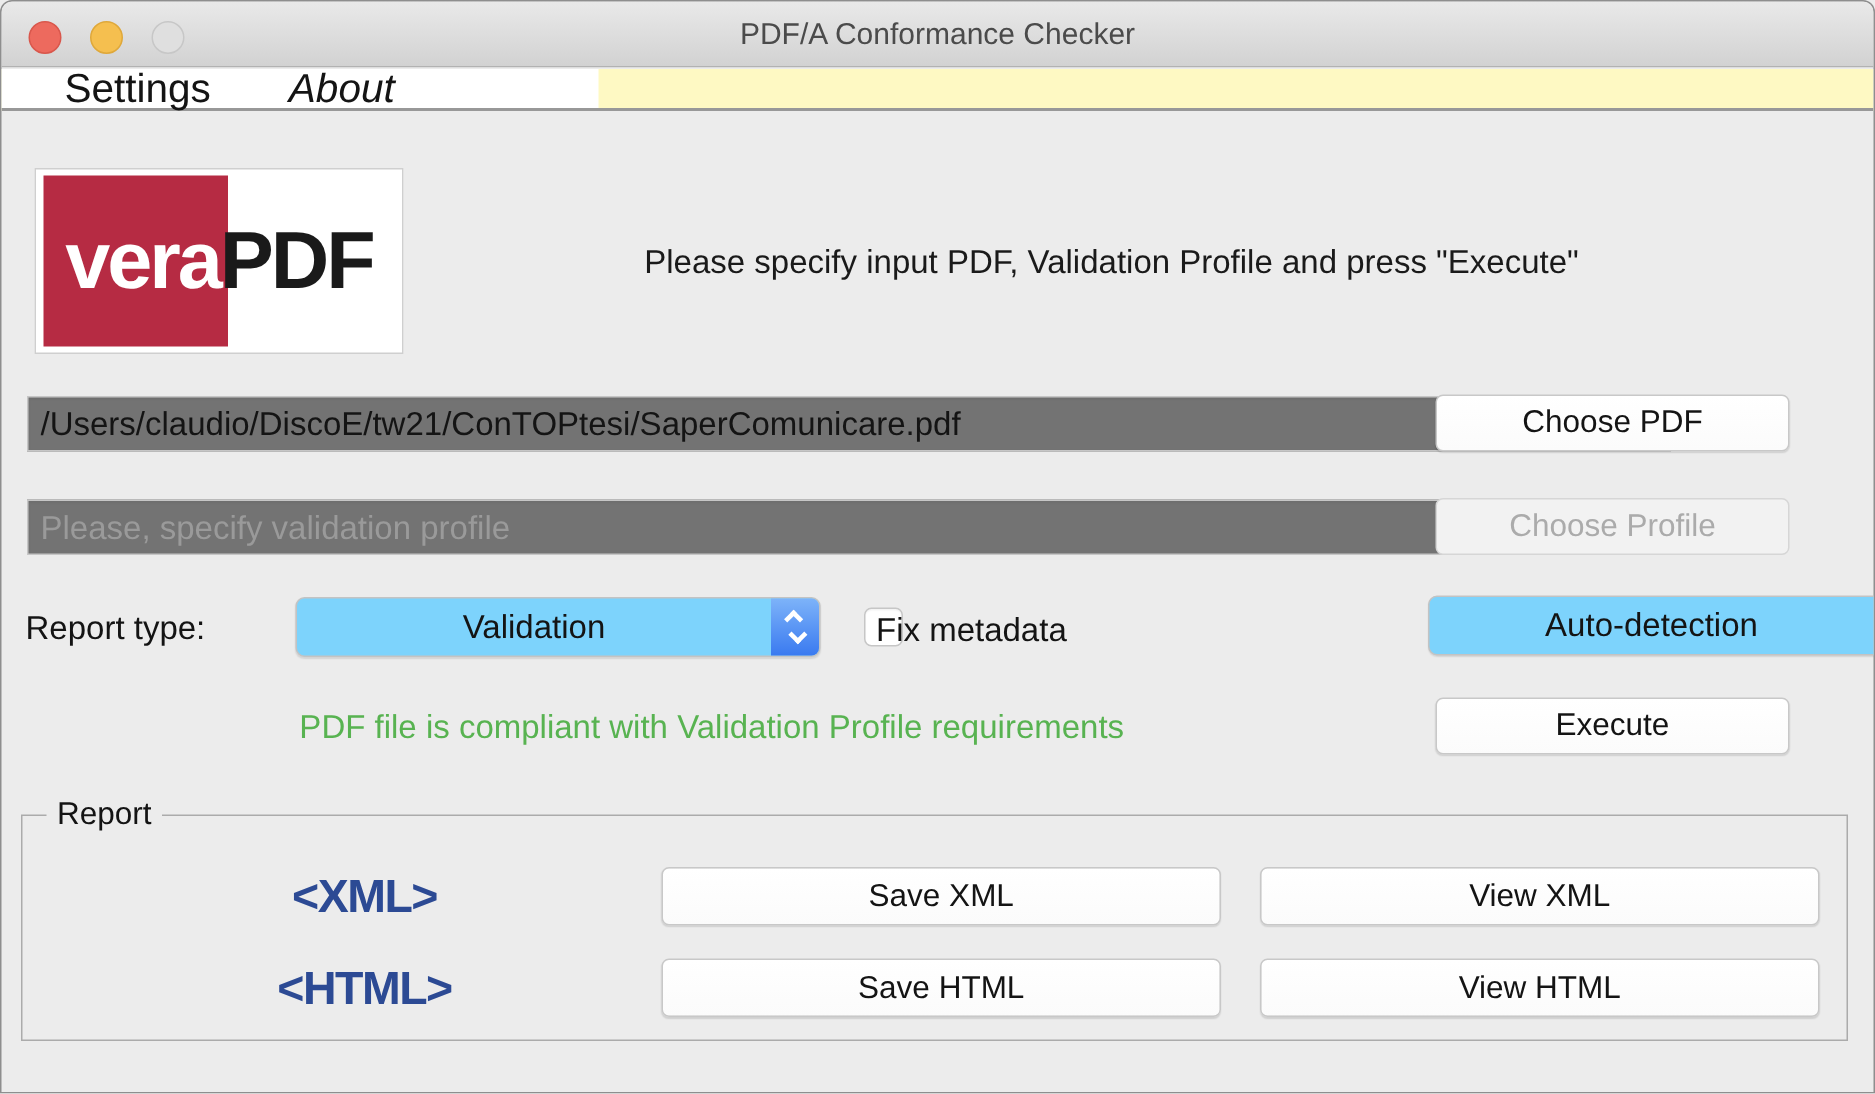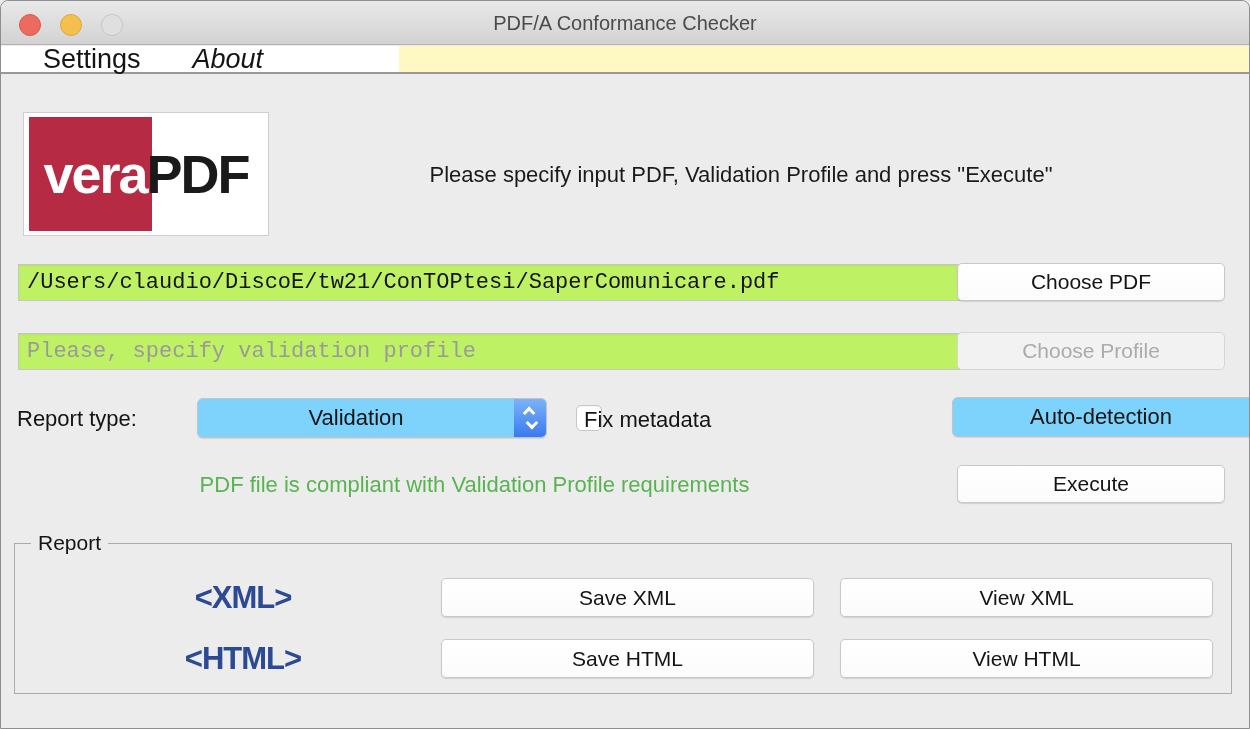--- a/index.html
+++ b/index.html
@@ -55,39 +55,39 @@
 
   
   .instruction {
     position:absolute; left:290px; top:161px; width:900px;
     text-align:center; font-size:22px; color:#1a1a1a;
   }
 
   
   .txt-field {
     position:absolute; left:17px; width:1096px; height:37px;
-    border:1px solid #c6c6c6; background:#bef264; font-size:22px; color:#141414;
-    padding:0 8px; font-family:Liberation Mono, monospace;
+    border:1px solid #c6c6c6; background:#737373; font-size:22px; color:#141414;
+    padding:0 8px; font-family:Liberation Sans, sans-serif;
     box-shadow:inset 0 1px 2px rgba(0,0,0,0.06);
   }
   .txt-field::placeholder { color:#9a9a9a; opacity:1; }
   #pdf-path   { top:263px; }
   #profile-in { top:332px; }
 
   
   .btn {
     position:absolute; display:block; text-align:center;
     background:linear-gradient(#ffffff,#fbfbfb);
     border:1px solid #c8c8c8; border-radius:5px;
     font-size:21px; color:#141414; cursor:default;
     box-shadow:0 1px 1px rgba(0,0,0,0.12);
     font-family:"Liberation Sans","DejaVu Sans",sans-serif;
   }
   .btn:disabled, .btn.disabled { background:#f2f2f2; color:#ababab; border-color:#d6d6d6; box-shadow:none; }
-  .side-btn { left:956px; width:268px; height:38px; line-height:36px; }
+  .side-btn { left:956px; width:236px; height:38px; line-height:36px; }
   #choose-pdf     { top:262px; }
   #choose-profile { top:331px; }
   #execute-btn    { top:464px; }
 
   
   .report-type-label { position:absolute; left:16px; top:405px; font-size:22px; color:#141414; }
   .mac-select {
     position:absolute; height:40px; background:#7dd3fc;
     border:1px solid #c3c3c3; border-radius:6px; display:flex; align-items:center;
     box-shadow:0 1px 1px rgba(0,0,0,0.10); cursor:default;

